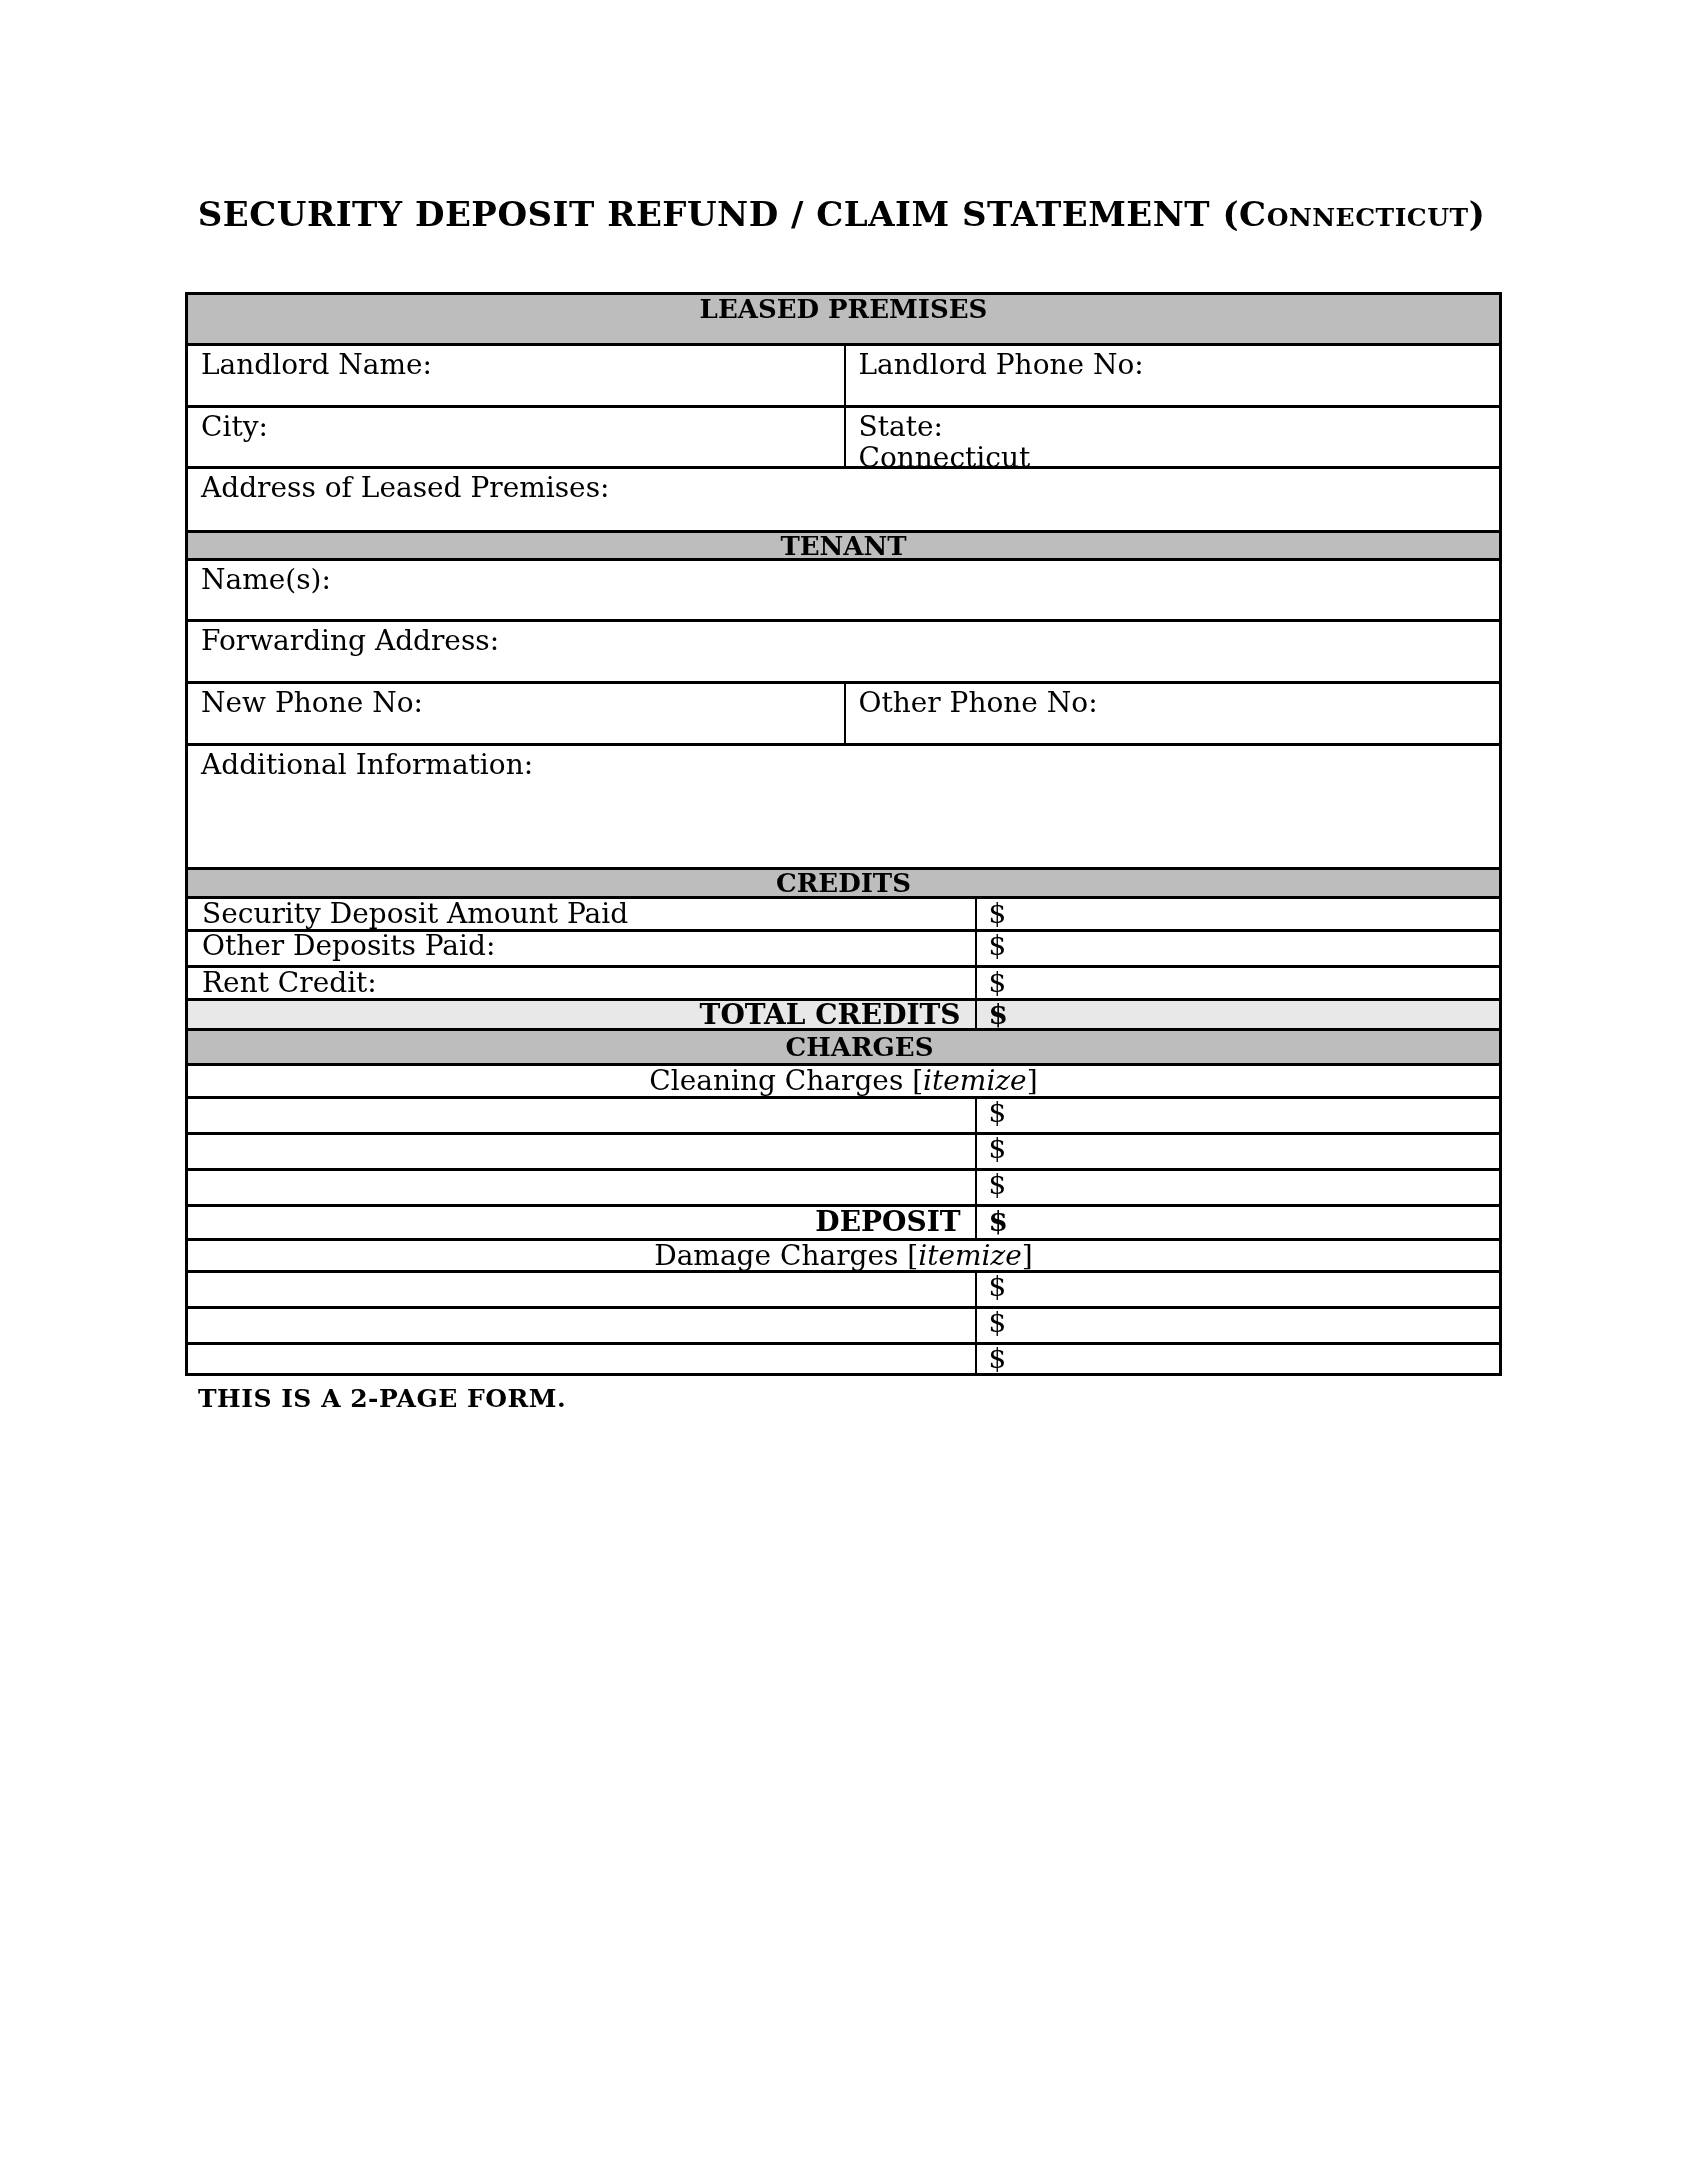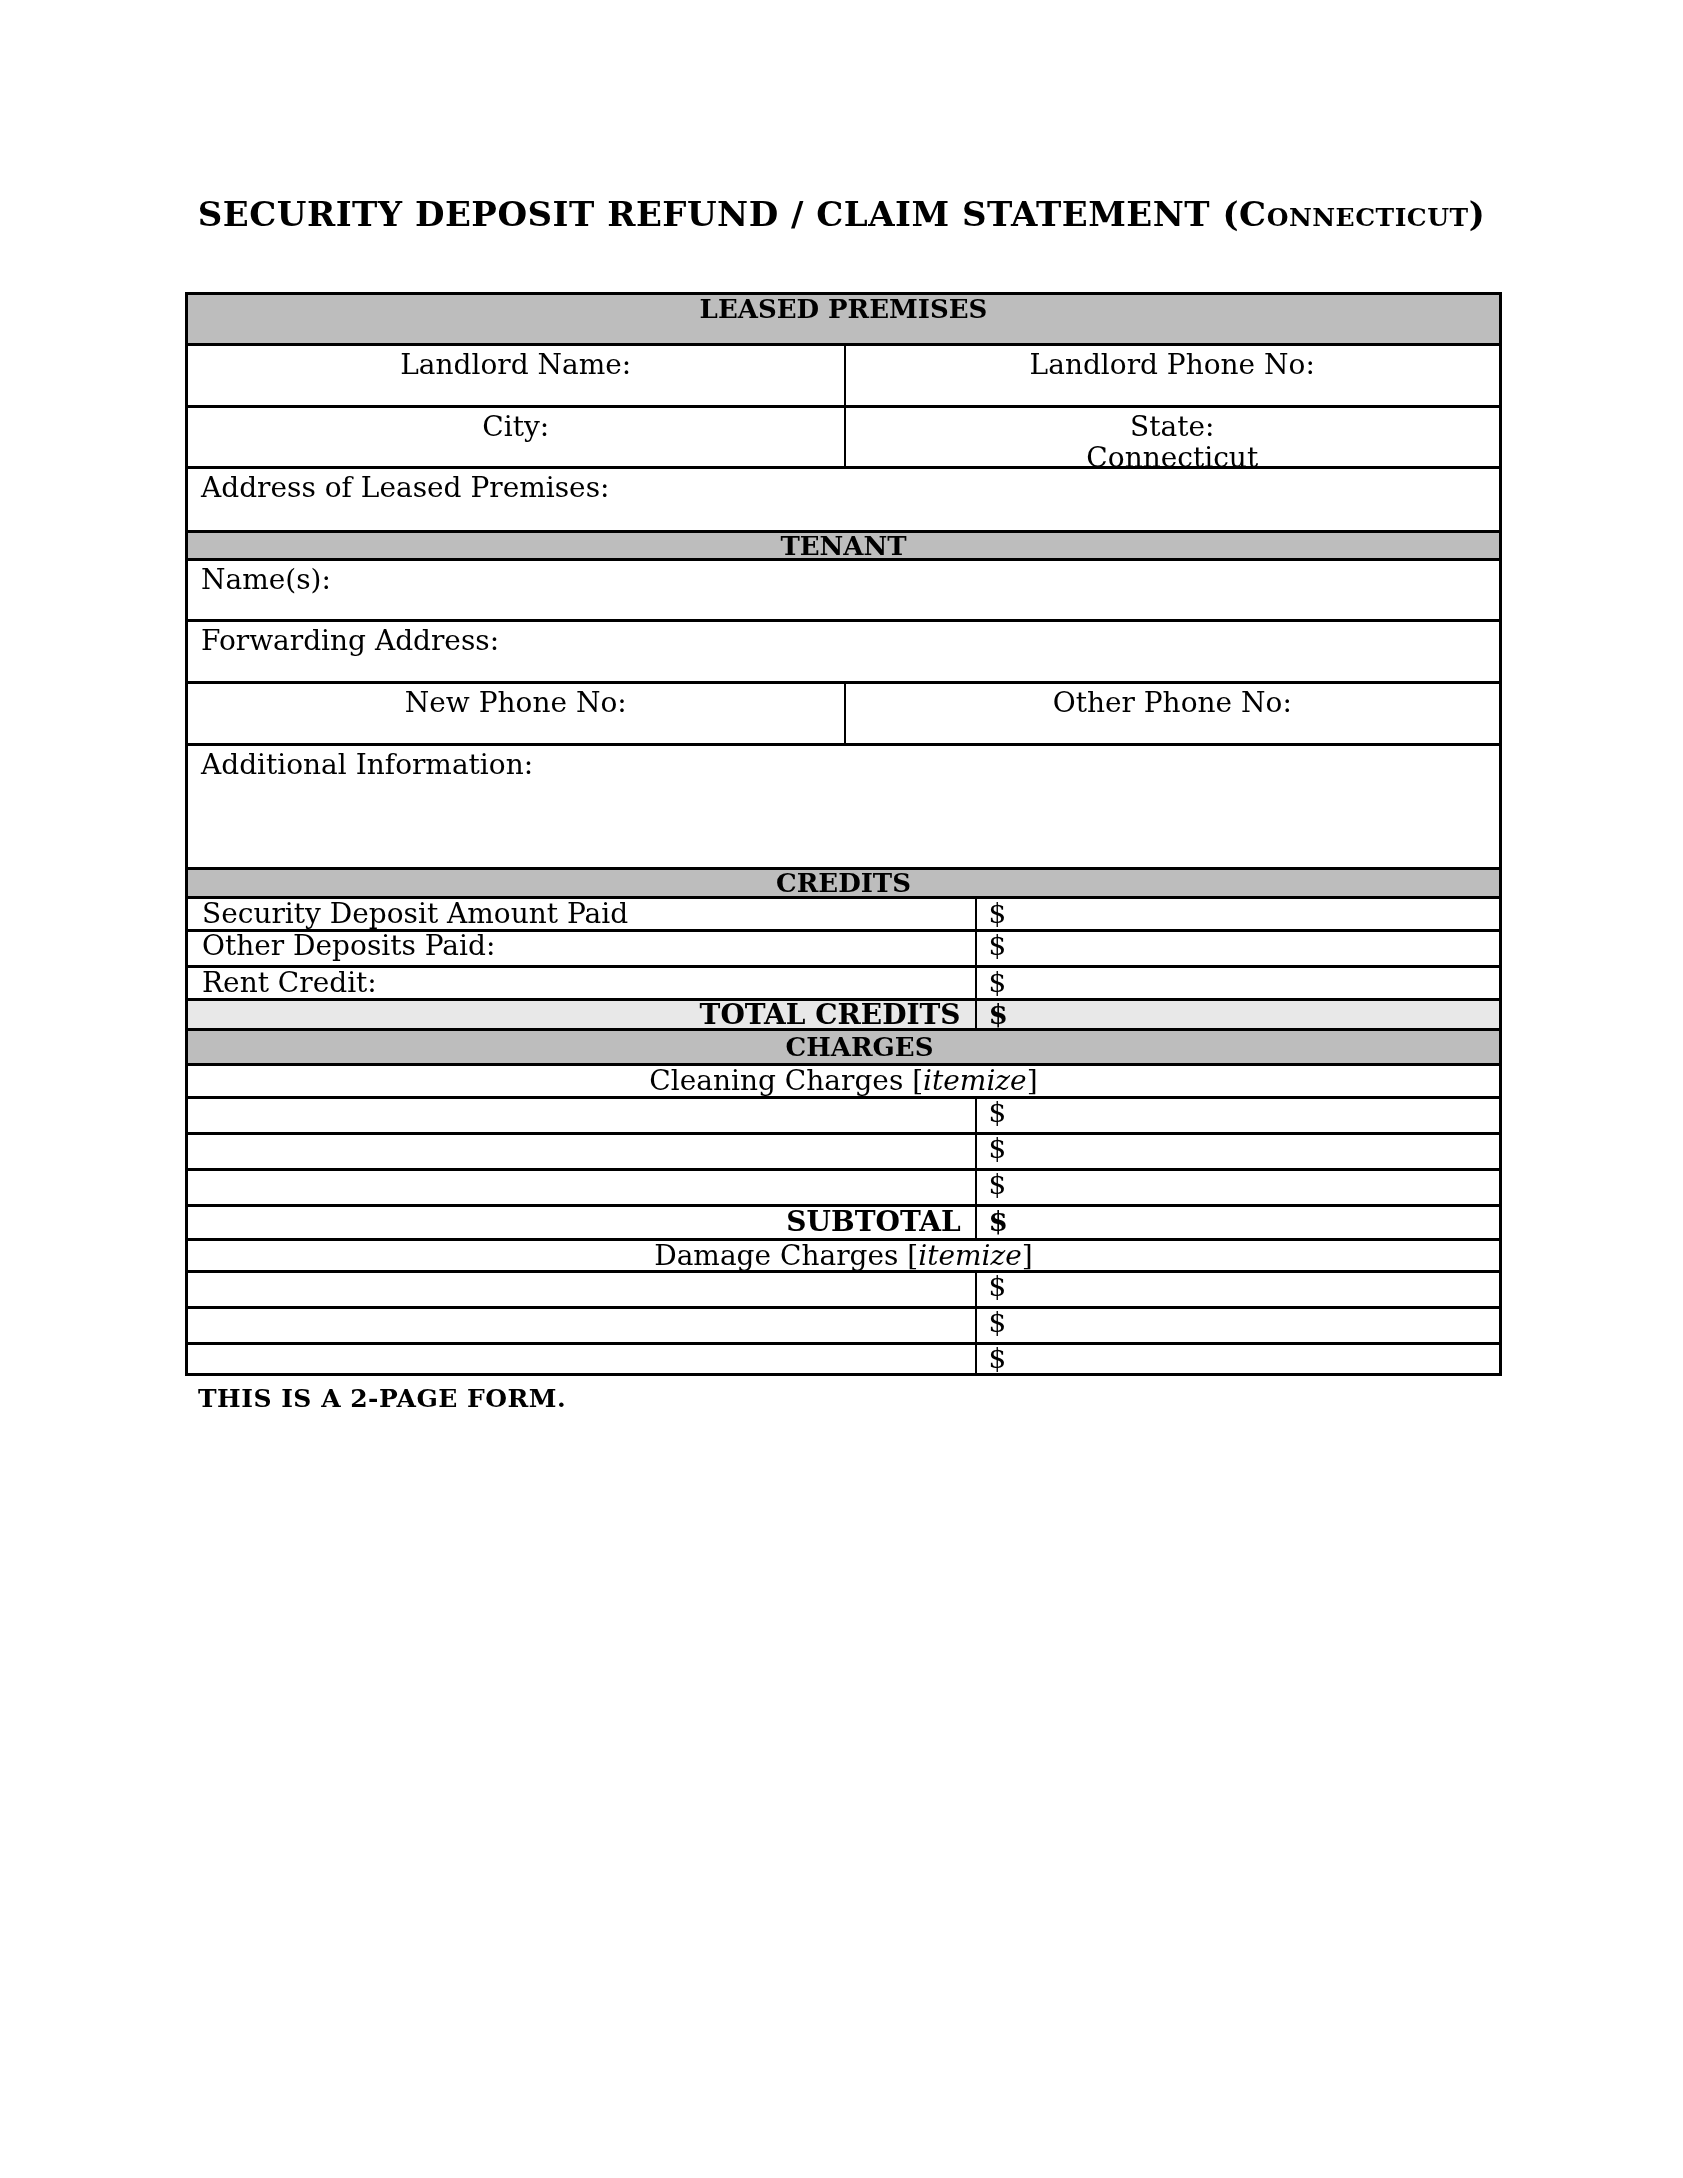--- a/index.html
+++ b/index.html
@@ -37,21 +37,21 @@
   .section-header {
     background: #bdbdbd;
     text-align: center;
     font-weight: bold;
     font-size: 26px;
   }
   .h32 { height: 48px; line-height: 29px; }
   .h28 { height: 28px; line-height: 26px; }
   .h29 { height: 29px; line-height: 27px; }
   .h35 { height: 35px; line-height: 32px; padding-left: 32px; }
-  .label-row { display: flex; text-align: center; }
+  .label-row { display: flex; }
   .cell { flex: 1 1 auto; padding: 3px 13px 0 13px; font-size: 28px; line-height: 31px; }
   .cell.half { flex: 0 0 50%; width: 50%; }
   .cell.vdiv { border-left: 2px solid #000000; }
   .r63 { height: 62px; }
   .r65 { height: 64px; }
   .r62 { height: 61px; }
   .r125 { height: 124px; }
   .money-row { display: flex; font-size: 28px; }
   .money-label { flex: 0 0 60%; width: 60%; padding: 0 14px; }
   .money-amount { flex: 0 0 40%; width: 40%; border-left: 2px solid #000000; padding: 0 12px; }
@@ -190,21 +190,21 @@
     </div>
 
     <div class="row money-row m32">
       <div class="money-label"></div>
       <div class="money-amount">
         <span>$</span>
       </div>
     </div>
 
     <div class="row money-row subtotal-row m34">
-      <div class="money-label">SUBTOTAL</div>
+      <div class="money-label">DEPOSIT</div>
       <div class="money-amount">
         <span>$</span>
       </div>
     </div>
 
     <div class="row center-heading ch32"><span>Damage Charges [</span><span class="italic">itemize</span><span>]</span></div>
 
     <div class="row money-row m32">
       <div class="money-label"></div>
       <div class="money-amount">

